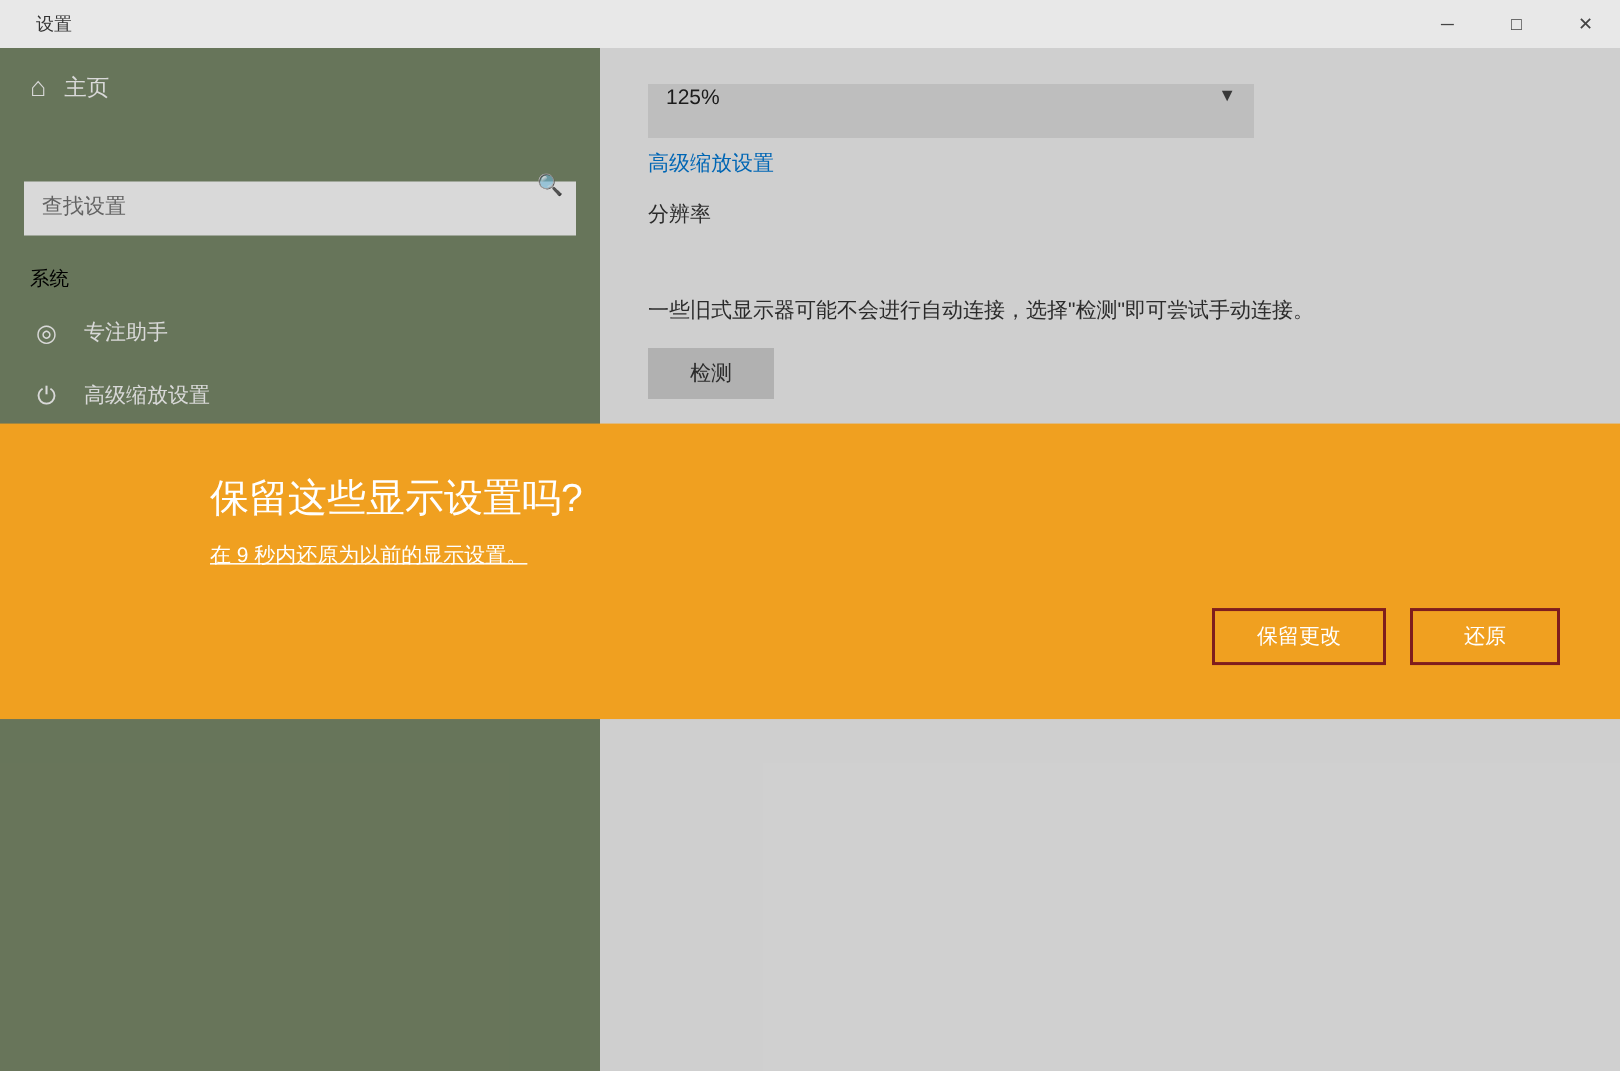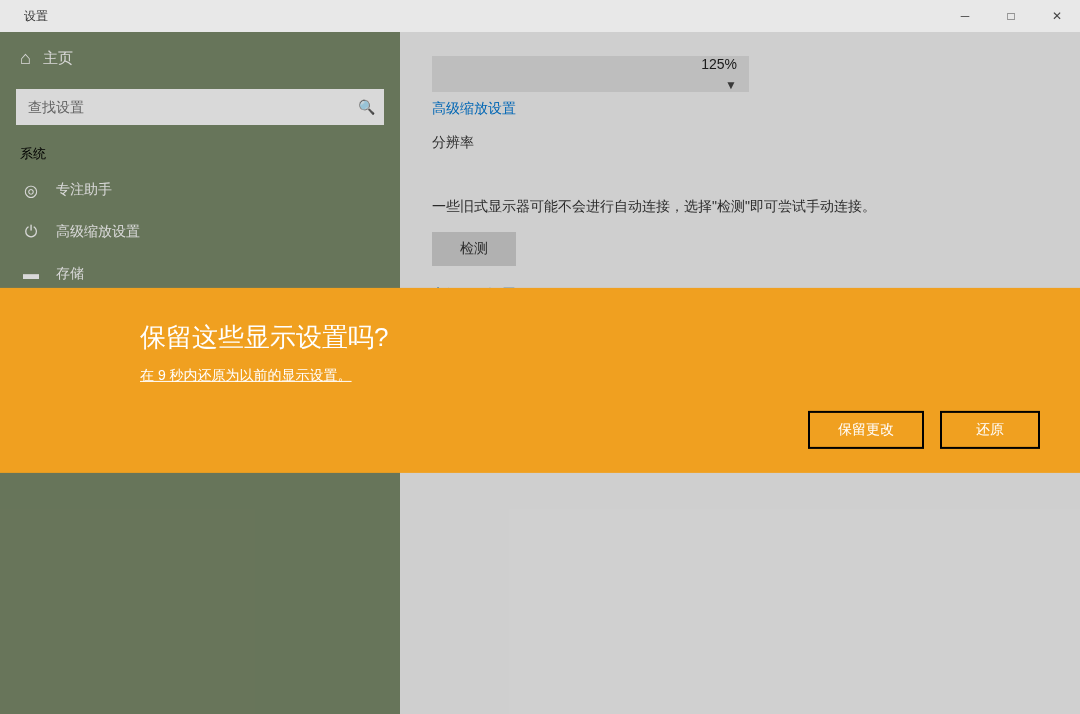--- a/index.html
+++ b/index.html
@@ -78,22 +78,23 @@
       position: relative;
     }
     .sidebar-search input {
       width: 100%;
       height: 36px;
       background: #fff;
       border: none;
       padding: 0 36px 0 12px;
       font-size: 14px;
       outline: none;
-      font-family: Liberation Sans, sans-serif;
+      font-family: Liberation Mono, monospace;
       color: #333;
+      margin-top: 32px;
     }
     .sidebar-search-icon {
       position: absolute;
       right: 8px;
       top: 50%;
       transform: translateY(-50%);
       color: #555;
       font-size: 14px;
     }
 
@@ -140,30 +141,29 @@
       color: #222;
       margin-bottom: 24px;
     }
 
     .dropdown-row {
       display: flex;
       align-items: center;
       margin-bottom: 8px;
     }
     .dropdown {
-      width: 317px;
+      width: 404px;
       height: 36px;
       background: #e0e0e0;
       border: none;
       display: flex;
-      align-items: flex-end;
+      align-items: flex-start;
       justify-content: space-between;
       padding: 0 12px;
       cursor: pointer;
-      flex-direction: column;
     }
     .dropdown-label {
       font-size: 14px;
       color: #222;
     }
     .dropdown-arrow {
       font-size: 12px;
       color: #444;
     }
 
@@ -202,21 +202,21 @@
 
     
     .dialog {
       position: absolute;
       top: 50%;
       left: 50%;
       transform: translate(-50%, -46%);
       width: 100%;
       background: #f0a020;
       z-index: 20;
-      padding: 32px 40px 24px 140px;
+      padding: 32px 40px 36px 140px;
       min-height: 160px;
     }
     .dialog-title {
       font-size: 26px;
       color: #fff;
       font-weight: 400;
       margin-bottom: 12px;
     }
     .dialog-message {
       font-size: 14px;
@@ -225,21 +225,21 @@
       text-decoration: underline;
     }
     .dialog-buttons {
       display: flex;
       justify-content: flex-end;
       gap: 16px;
     }
     .dialog-btn {
       padding: 8px 28px;
       font-size: 14px;
-      border: 2px solid #000000;
+      border: 2px solid #7f1d1d;
       background: transparent;
       color: #fff;
       cursor: pointer;
       font-family: "Microsoft YaHei", sans-serif;
       min-width: 100px;
       text-align: center;
     }
   </style>
 </head>
 <body>

